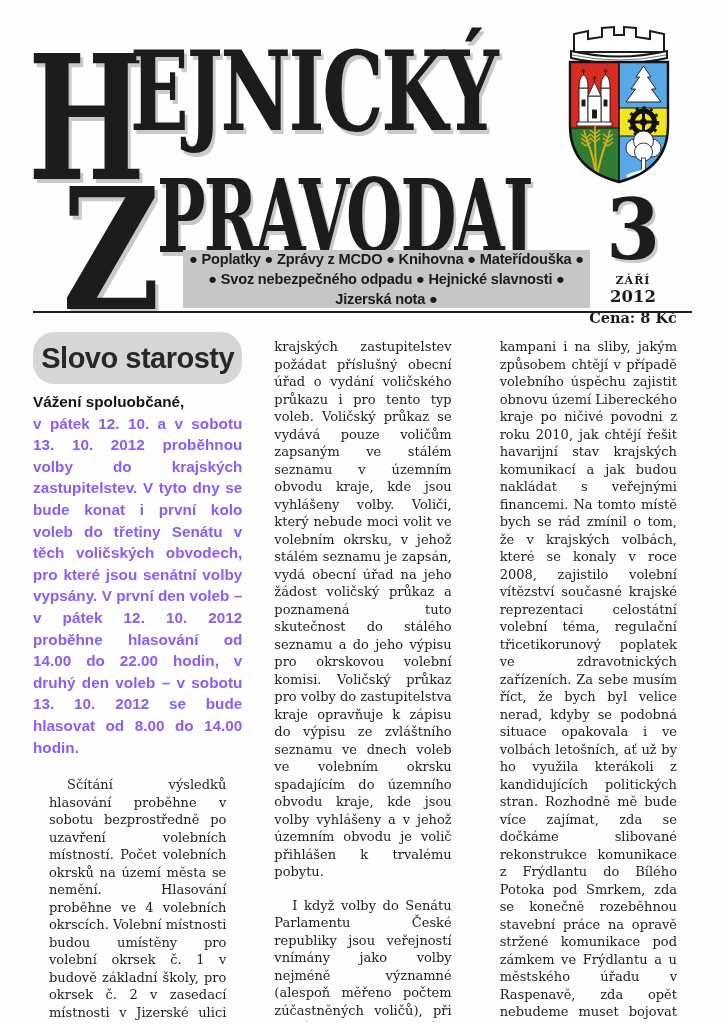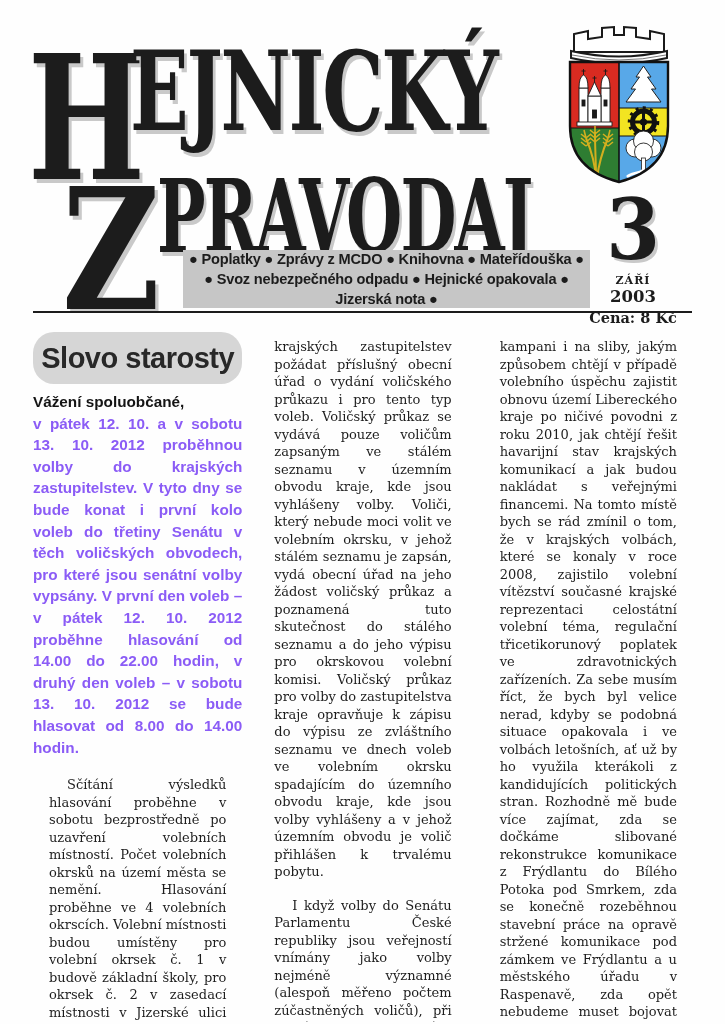--- a/index.html
+++ b/index.html
@@ -148,27 +148,27 @@
             <path d="M85.5 147 L85.5 156"></path>
           </g>
         </g>
       </g>
 
       <path d="M12 40 H110 V104 C110 134 92 152 61 160 C30 152 12 134 12 104 Z" fill="none" stroke="#111111" stroke-width="2.4"></path>
     </svg>
 
     <div class="topicbar">
       <div>● Poplatky ● Zprávy z MCDO ● Knihovna ● Mateřídouška ●</div>
-      <div>● Svoz nebezpečného odpadu ● Hejnické opakovala ● Jizerská nota ●</div>
+      <div>● Svoz nebezpečného odpadu ● Hejnické slavnosti ● Jizerská nota ●</div>
     </div>
 
     <div class="issue">
       <div class="num">3</div>
       <div class="month">ZÁŘÍ</div>
-      <div class="year">2003</div>
+      <div class="year">2012</div>
       <div class="price">Cena: 8 Kč</div>
     </div>
   </div>
 
   <div class="rule"></div>
 
   <div class="main">
 
     <div class="col">
       <div class="headbox">

